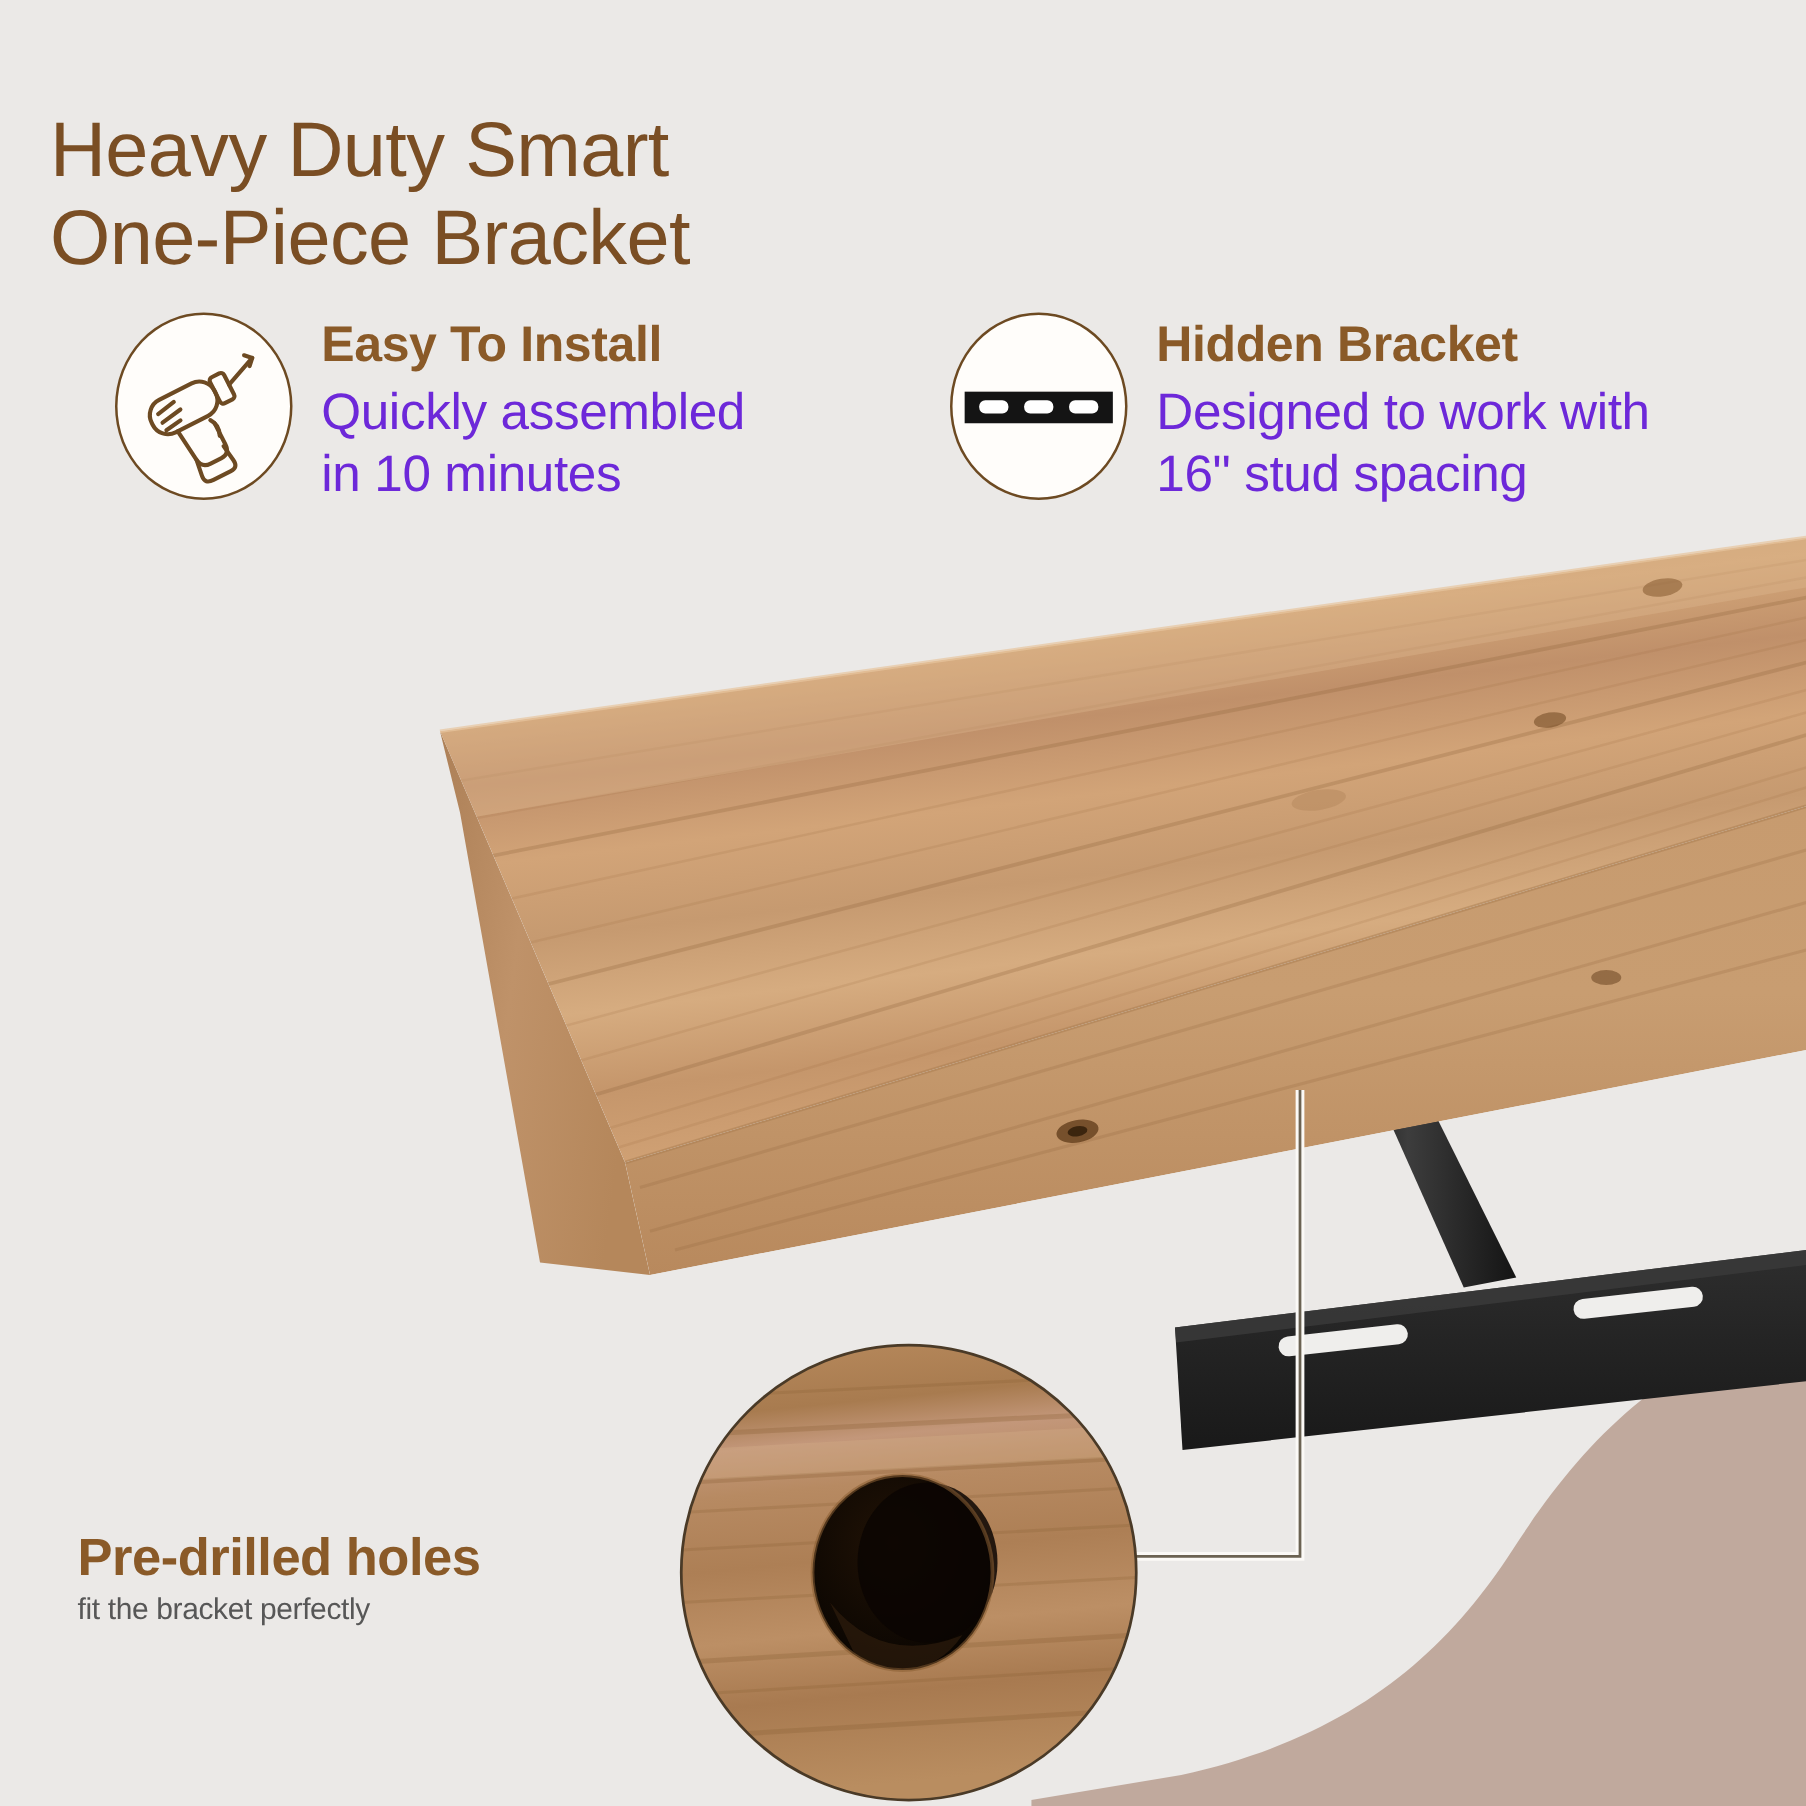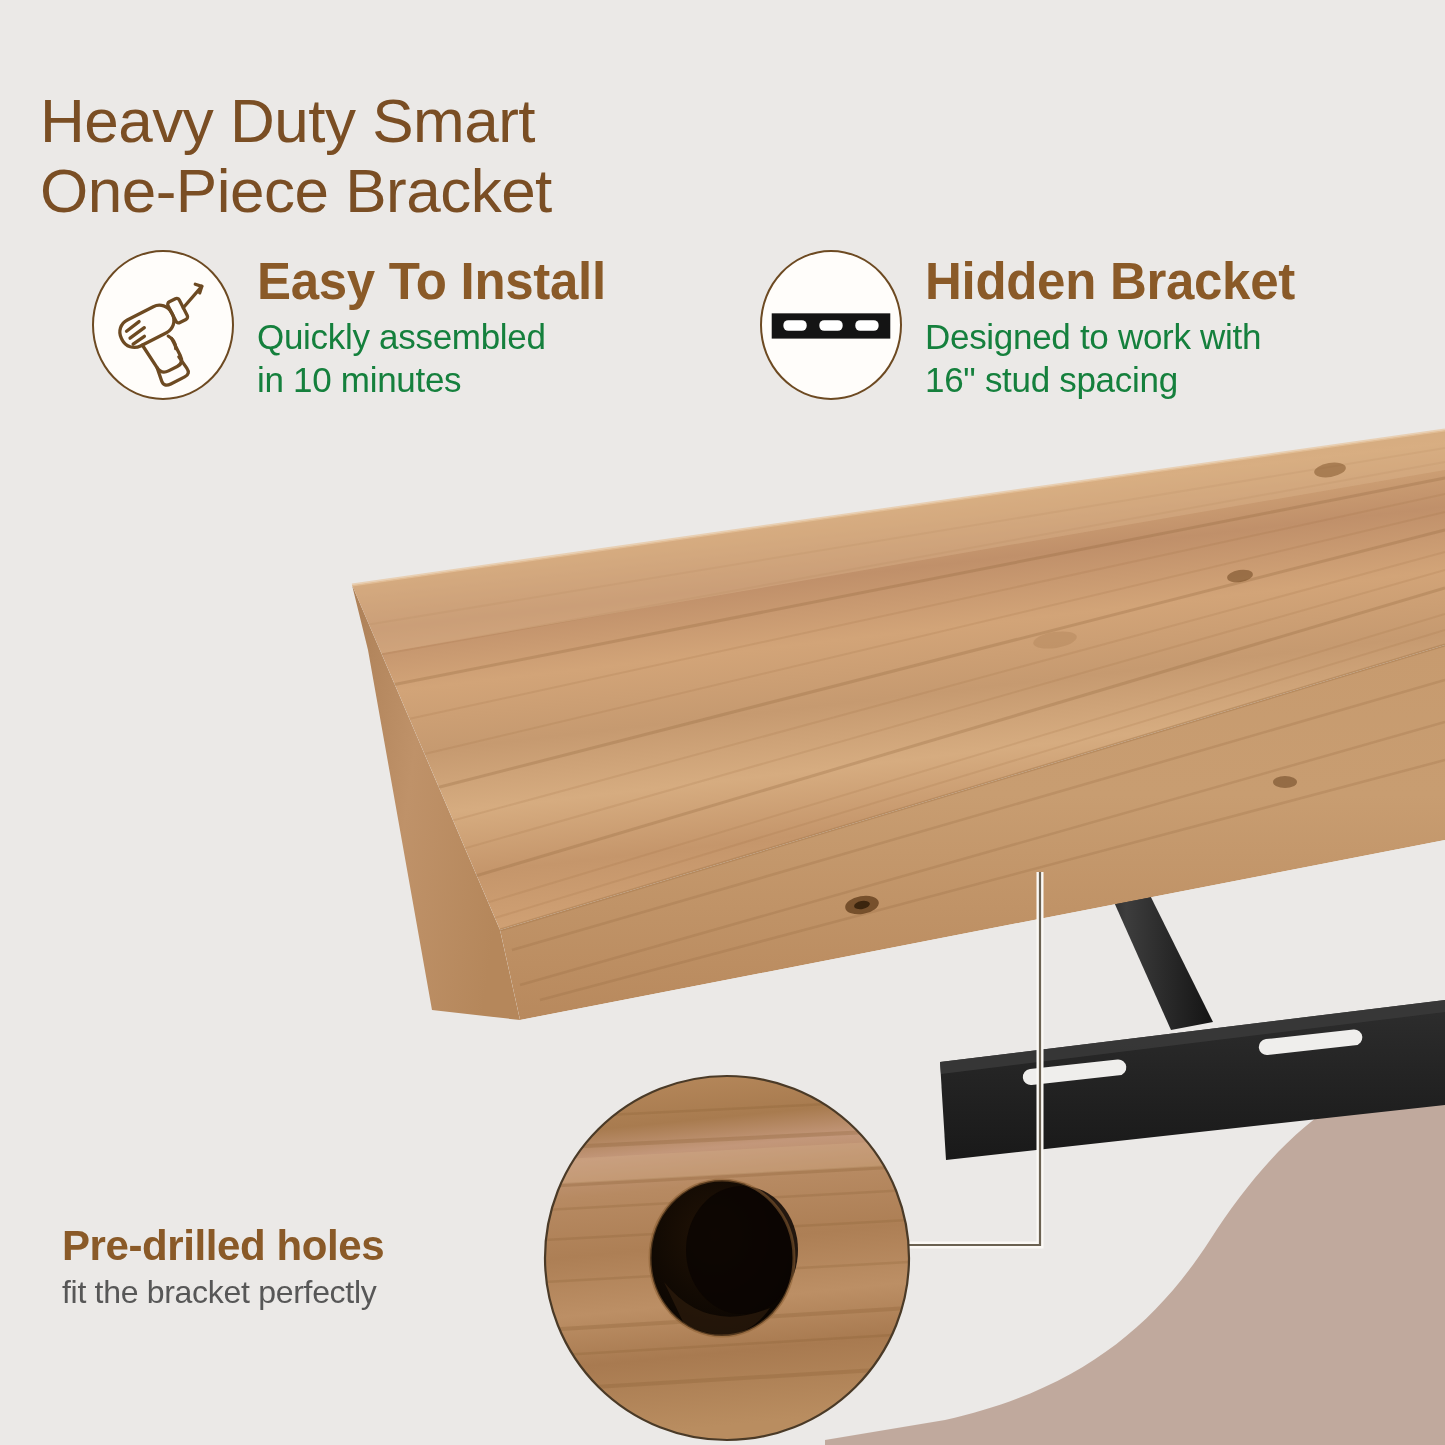--- a/index.html
+++ b/index.html
@@ -34,39 +34,39 @@
     border-radius:50%;
     background:#fffdfa;
     border:2.5px solid #6d4a22;
     position:relative;
     box-sizing:border-box;
   }
   .badge svg{position:absolute;inset:0;width:100%;height:100%;}
 
   .ftext{padding-top:4px;}
   .ftitle{
-    font-size:51px;font-weight:bold;letter-spacing:-0.3px;
+    font-size:40px;font-weight:bold;letter-spacing:-0.3px;
     color:#8a5a28;line-height:1.1;margin:0 0 6px 0;
   }
   .fdesc{
-    font-size:35px;line-height:1.22;color:#15803d;
+    font-size:41px;line-height:1.22;color:#6d28d9;
     white-space:pre-line;letter-spacing:-0.3px;
   }
 
   
   .photo{position:absolute;inset:0;}
 
   
   .callout{position:absolute;left:62px;top:1223px;}
   .callout .ctitle{
     font-size:42px;font-weight:bold;color:#8a5a28;
     letter-spacing:-0.4px;line-height:1.08;margin:0 0 6px 0;
   }
   .callout .cdesc{
-    font-size:32px;color:#575757;letter-spacing:-0.3px;line-height:1.15;
+    font-size:24px;color:#575757;letter-spacing:-0.3px;line-height:1.15;
   }
 </style>
 </head>
 <body>
 
 <div id="stage">
 
   <div class="blob">
     <svg viewBox="0 0 620 430" preserveAspectRatio="none">
       <path d="M620,40 C505,70 440,140 385,225 C330,310 255,375 120,405 L0,425 L0,430 L620,430 Z" fill="#c0a99d"></path>

